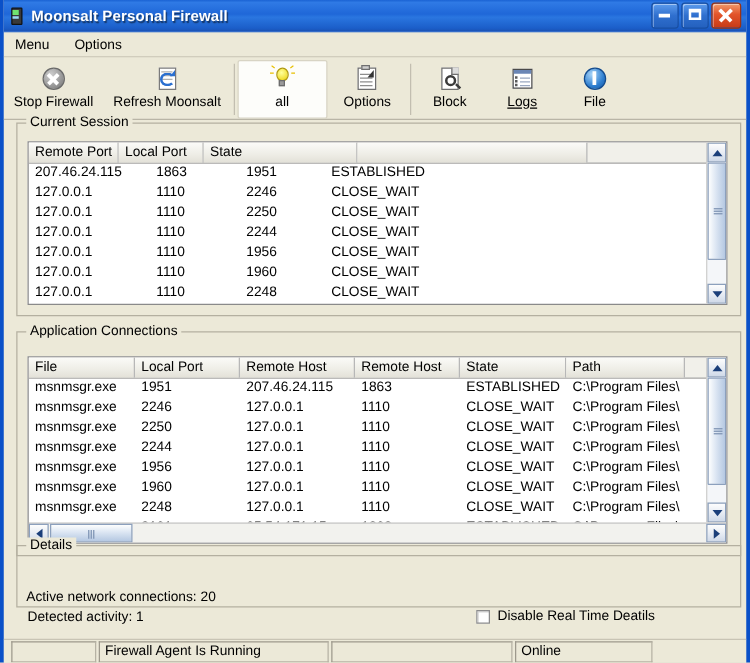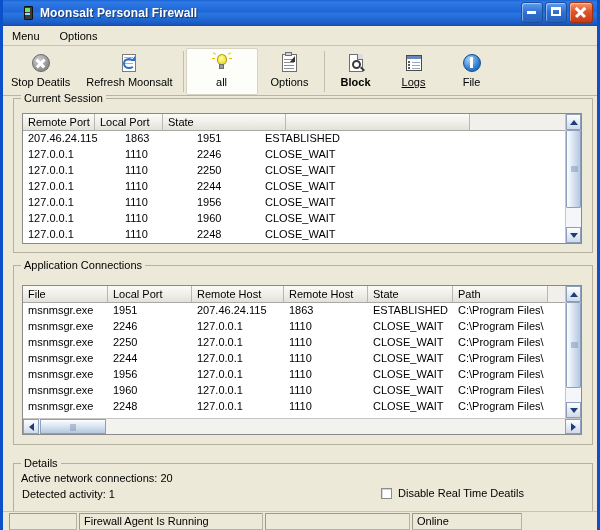--- a/index.html
+++ b/index.html
@@ -10,21 +10,21 @@
   }
   .window{
     width:600px;height:530px;box-sizing:border-box;
     border:3px solid #0a50c8;border-top:none;border-bottom:none;
     background:#ece9d8;position:relative;overflow:hidden;
   }
   
   .titlebar{
     height:26px;box-sizing:border-box;
     background:linear-gradient(to bottom,#1a63d4 0%,#2f7ae5 8%,#1f67d8 45%,#2a76e0 55%,#1b5ec9 90%,#1a52b4 100%);
-    display:flex;align-items:center;padding:0 2px 0 17px;
+    display:flex;align-items:center;padding:0 2px 0 2px;
     border-bottom:1px solid #0a50c8;
   }
   .title-icon{
     width:15px;height:15px;margin-right:5px;flex:0 0 auto;position:relative;
   }
   .title-icon .ic-body{position:absolute;left:4px;top:1px;width:7px;height:12px;background:#3a3a3a;border:1px solid #111;border-radius:1px;}
   .title-icon .ic-led{position:absolute;left:5px;top:3px;width:5px;height:4px;background:#6fe36f;}
   .title-icon .ic-led2{position:absolute;left:5px;top:8px;width:5px;height:2px;background:#9bd9f5;}
   .title-text{
     color:#fff;font-weight:bold;font-size:12px;
@@ -212,21 +212,21 @@
   </div>
 
   <div class="toolbar">
 
     <div class="tbtn">
       <span class="ico ico-stop">
         <span class="c"></span>
           <span class="s1"></span>
           <span class="s2"></span>
       </span>
-      <span class="lbl">Stop Deatils</span>
+      <span class="lbl">Stop Firewall</span>
     </div>
 
     <div class="tbtn">
       <span class="ico ico-refresh">
         <span class="pg"></span>
         <span class="ln" style="top:5px"></span>
           <span class="ln" style="top:8px"></span>
           <span class="ln" style="top:11px"></span>
         <span class="a"></span>
           <span class="ah"></span>
@@ -256,21 +256,21 @@
           <span class="ln" style="top:10px"></span>
           <span class="ln" style="top:13px"></span>
           <span class="ln" style="top:16px"></span>
         <span class="ar"></span>
       </span>
       <span class="lbl">Options</span>
     </div>
 
     <div class="tsep"></div>
 
-    <div class="tbtn" style="min-width:58px;font-weight:bold;">
+    <div class="tbtn" style="min-width:58px;">
       <span class="ico ico-block">
         <span class="pg"></span>
           <span class="fold"></span>
           <span class="mg"></span>
           <span class="hn"></span>
       </span>
       <span class="lbl">Block</span>
     </div>
 
     <div class="tbtn" style="min-width:58px;text-decoration:underline;">
@@ -489,21 +489,21 @@
             <i></i>
             <i></i>
           </span>
       </div>
       <div class="hsb-btn rgt">
           <span class="hsb-arrow r"></span>
         </div>
     </div>
   </div>
 
-  <div class="group" style="left:10px;top:463px;width:578px;height:48px;">
+  <div class="group" style="left:10px;top:436px;width:578px;height:48px;">
     <span class="glabel">Details</span>
   </div>
 
   <div class="det-line" style="left:18px;top:472px;">Active network connections: 20</div>
   <div class="det-line" style="left:19px;top:488px;">Detected activity: 1</div>
 
   <div class="chk-wrap" style="left:378px;top:487px;">
     <span class="chk"></span>
     <span class="chk-lbl">Disable Real Time Deatils</span>
   </div>

